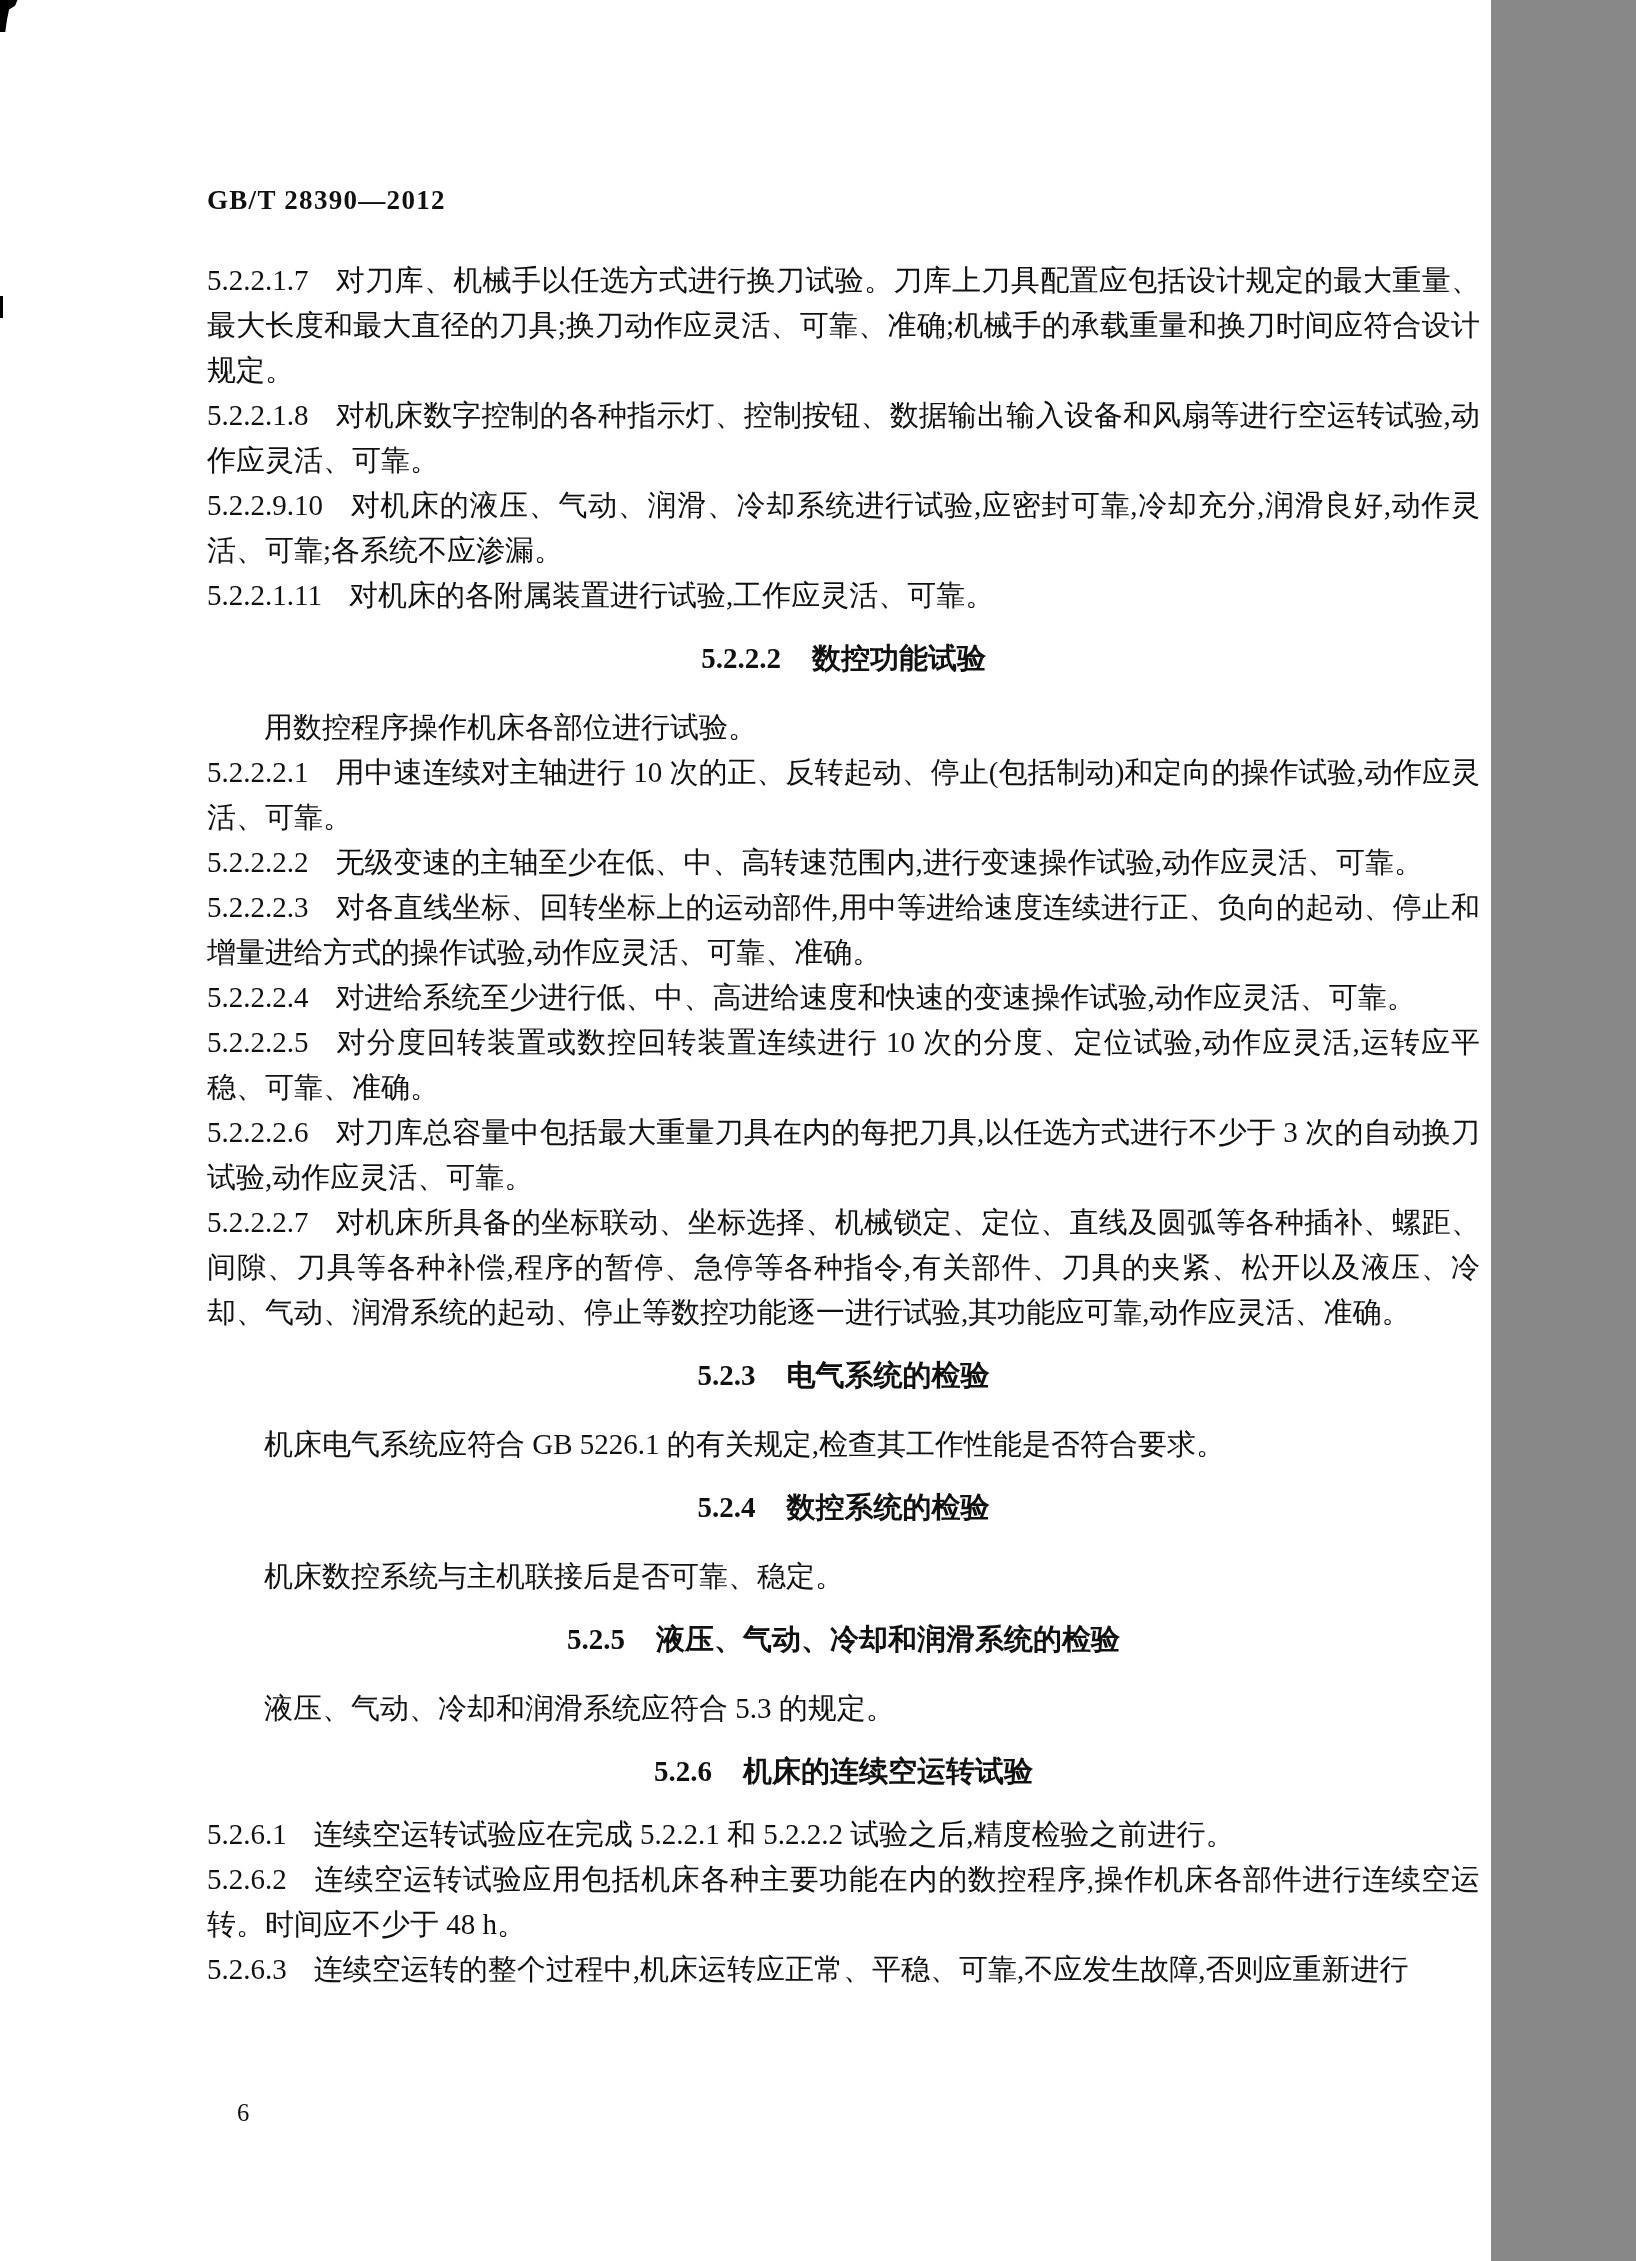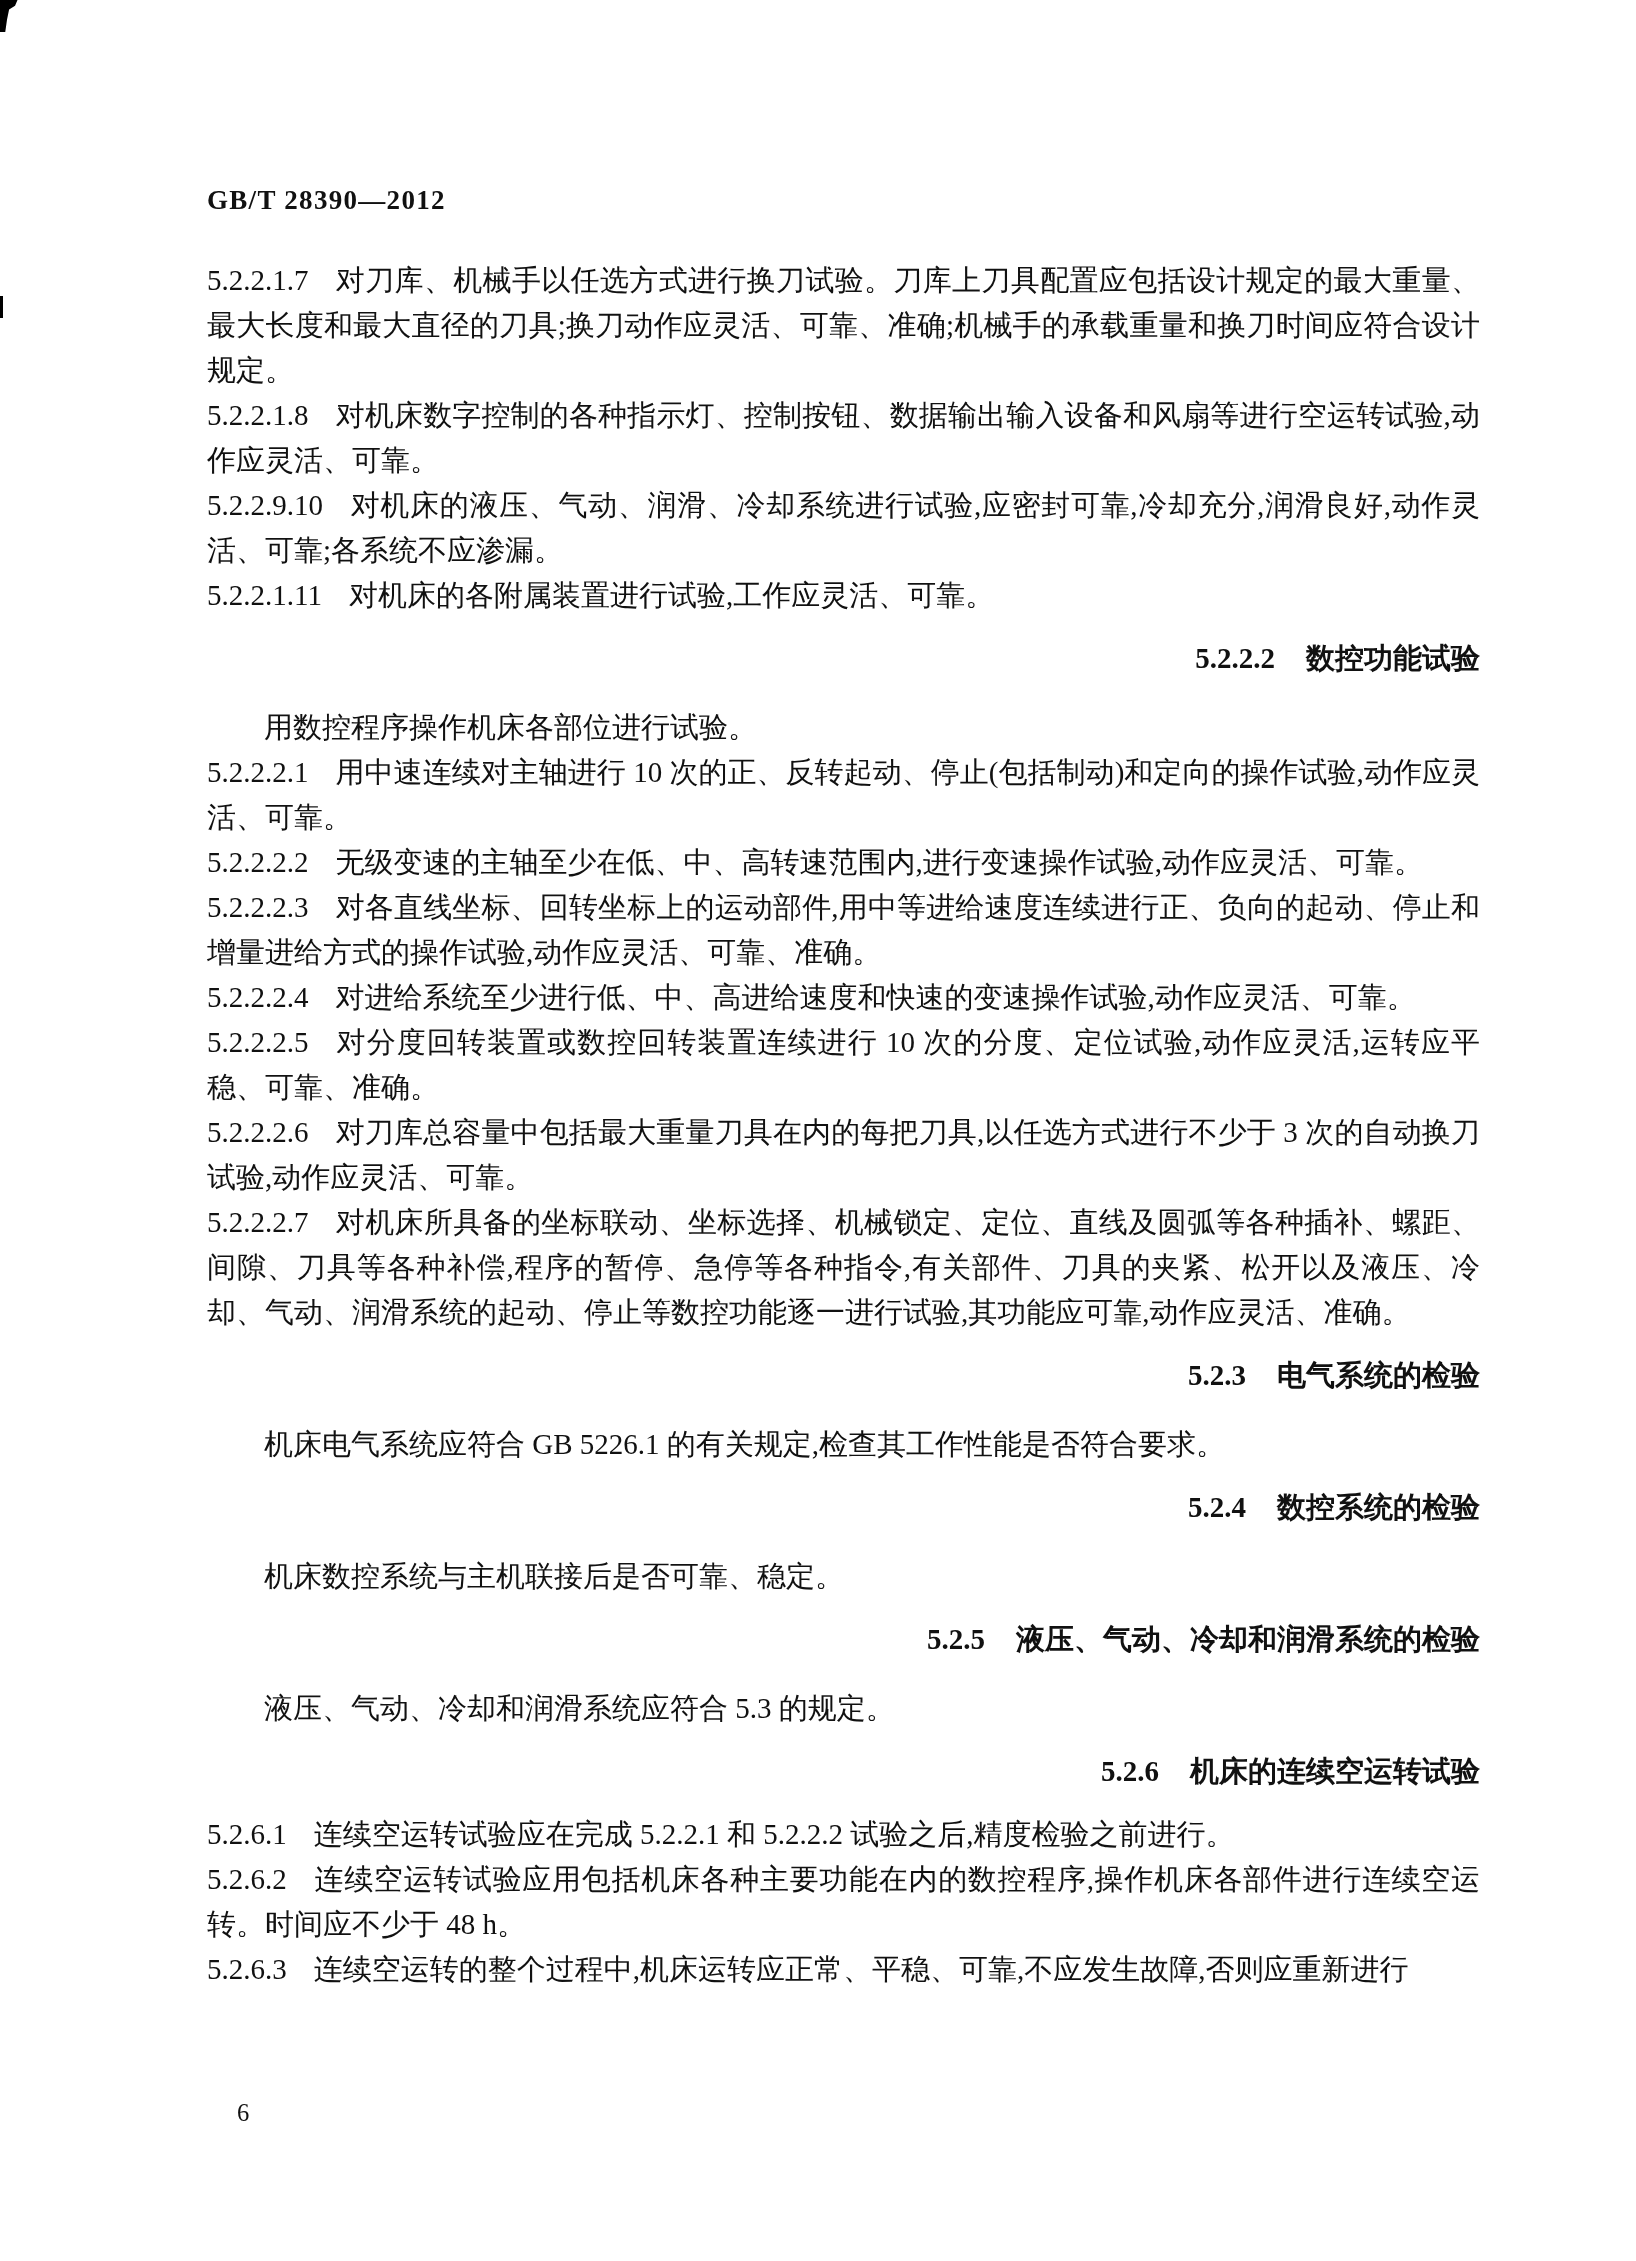--- a/index.html
+++ b/index.html
@@ -1,18 +1,18 @@
 <!DOCTYPE html>
 <html lang="zh" style="font-size:10.4px"><head>
 <meta charset="utf-8">
 <style>
   html, body { margin: 0; padding: 0; background: #888; }
   .page {
     position: relative;
-    width: 1636px;
+    width: 1491px;
     height: 2261px;
     background: #ffffff;
     font-family: "Liberation Serif", serif;
     color: #111111;
     overflow: hidden;
   }
   
   .corner-artifact {
     position: absolute; left: 0; top: 0;
     width: 17.5px; height: 32px; background: #000;
@@ -30,21 +30,21 @@
   .content {
     position: absolute; left: 207px; top: 258px;
     width: 1273px;
     font-size: 29px; line-height: 45px;
     text-align: justify;
   }
   .content p { margin: 0; padding: 0; font-family: Liberation Serif, serif; }
   .content p.heading {
     margin: 18px 0 18px 0;
     font-weight: bold;
-    text-align: right;
+    text-align: center;
   }
   .content p.indent { text-indent: 57px; margin-top: 24px; }
   .content .num { margin-right: 27px; white-space: nowrap; }
   .content p.heading .num { margin-right: 31px; }
   .page-number {
     position: absolute; left: 237px; top: 2099px;
     font-size: 24.6px;
   }
 </style>
 </head>

